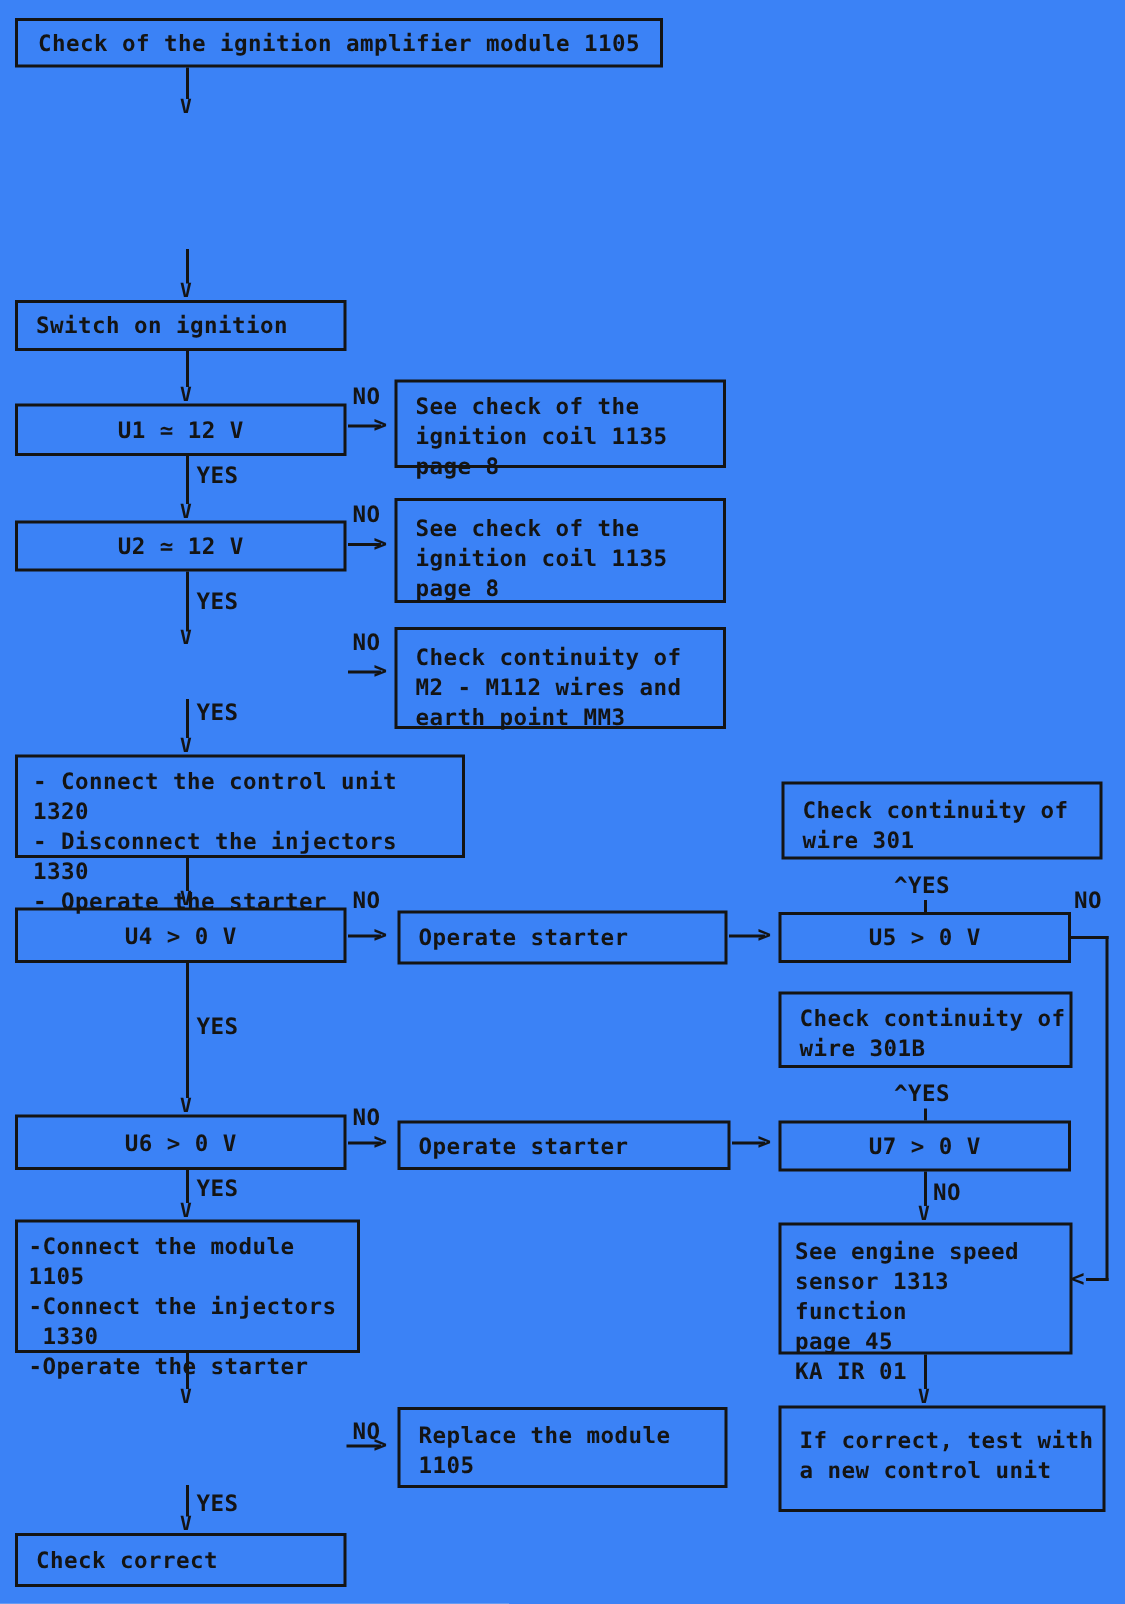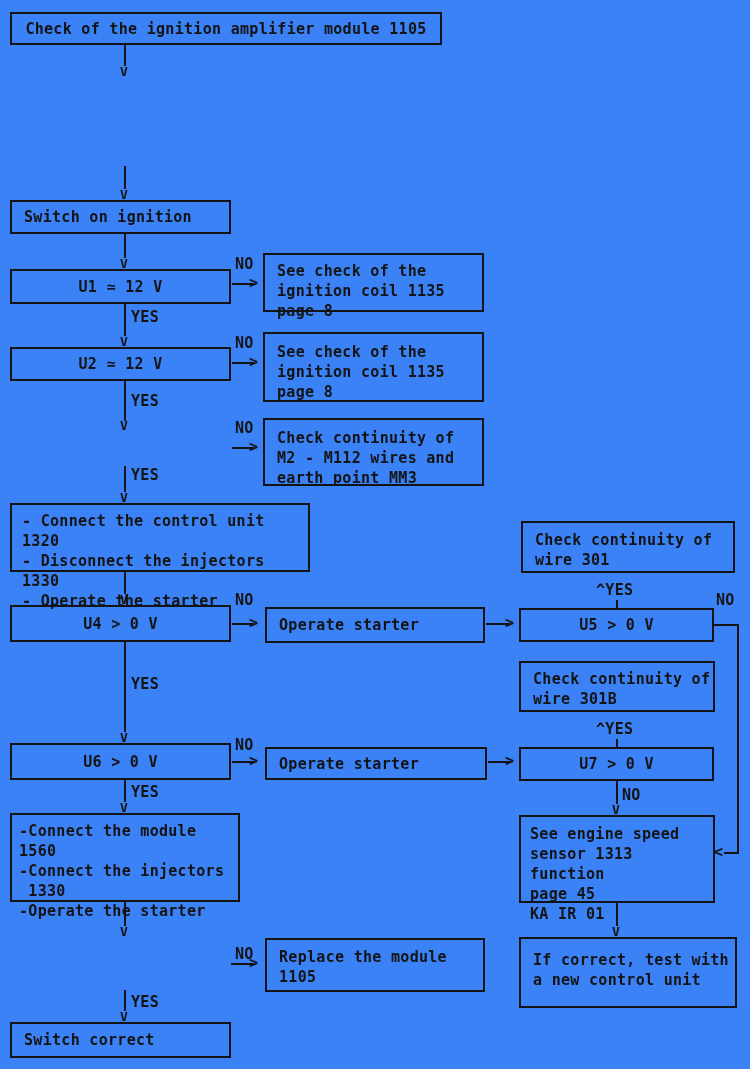--- a/index.html
+++ b/index.html
@@ -65,38 +65,38 @@
 
   <div class="node ml" style="left:519px;top:661px;width:196px;height:51px;padding-top:6px">Check continuity of
 wire 301B</div>
 
   <div class="node cx" style="left:10px;top:743px;width:221px;height:37px">U6 &gt; 0 V</div>
 
   <div class="node lf" style="left:265px;top:747px;width:222px;height:33px">Operate starter</div>
 
   <div class="node cx" style="left:519px;top:747px;width:195px;height:34px">U7 &gt; 0 V</div>
 
-  <div class="node ml" style="left:10px;top:813px;width:230px;height:89px;padding-left:7px">-Connect the module 1560
+  <div class="node ml" style="left:10px;top:813px;width:230px;height:89px;padding-left:7px">-Connect the module 1105
 -Connect the injectors
  1330
 -Operate the starter</div>
 
 
   <div class="node ml" style="left:265px;top:938px;width:220px;height:54px;padding-top:7px">Replace the module
 1105</div>
 
   <div class="node ml" style="left:519px;top:815px;width:196px;height:88px;padding-left:9px;padding-top:7px">See engine speed
 sensor 1313 function
 page 45
 KA IR 01</div>
 
   <div class="node ml" style="left:519px;top:937px;width:218px;height:71px;padding-top:11px">If correct, test with
 a new control unit</div>
 
-  <div class="node lf" style="left:10px;top:1022px;width:221px;height:36px">Switch correct</div>
+  <div class="node lf" style="left:10px;top:1022px;width:221px;height:36px">Check correct</div>
 
   <div class="vl" style="left:124px;top:45px;height:21px"></div>
   <div class="vl" style="left:124px;top:166px;height:23px"></div>
   <div class="vl" style="left:124px;top:234px;height:24px"></div>
   <div class="vl" style="left:124px;top:304px;height:32px"></div>
   <div class="vl" style="left:124px;top:381px;height:40px"></div>
   <div class="vl" style="left:124px;top:466px;height:26px"></div>
   <div class="vl" style="left:124px;top:572px;height:22px"></div>
   <div class="vl" style="left:124px;top:642px;height:90px"></div>
   <div class="vl" style="left:124px;top:780px;height:22px"></div>

